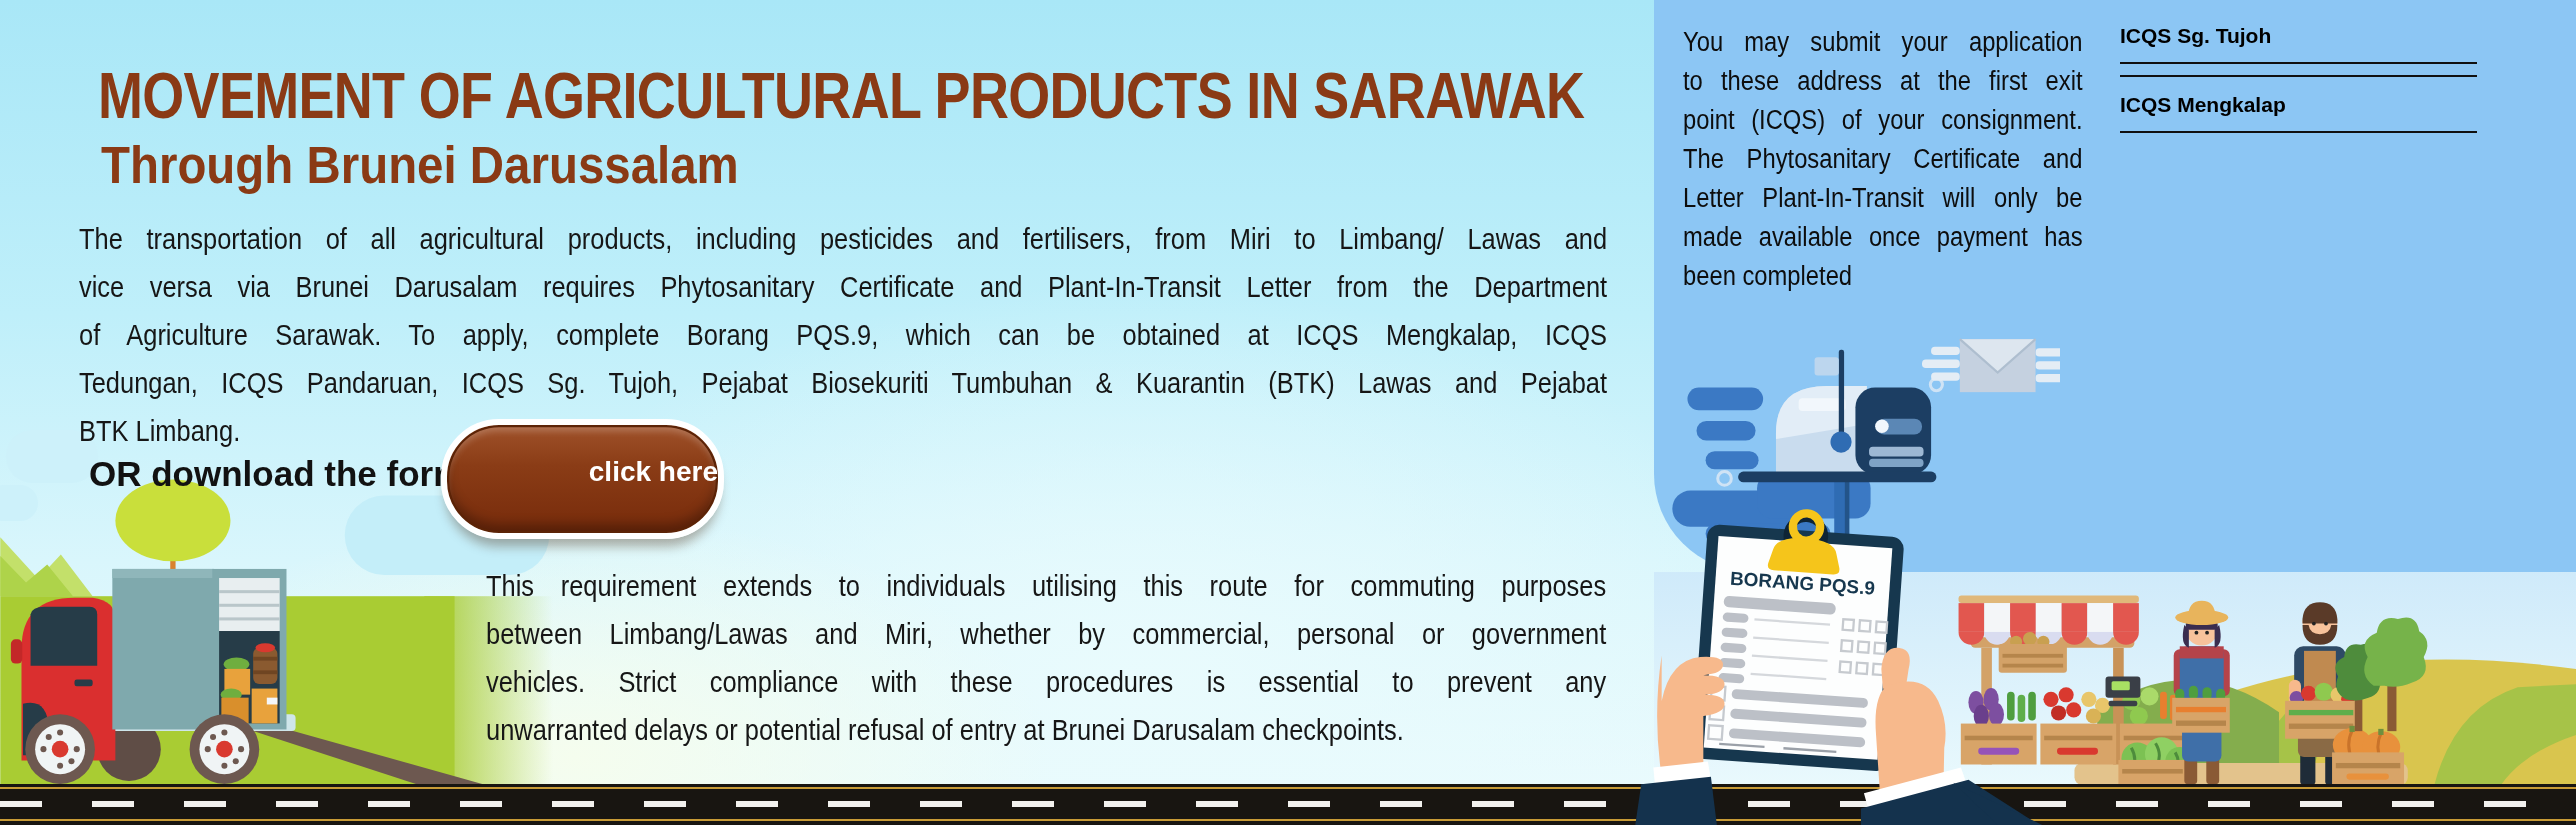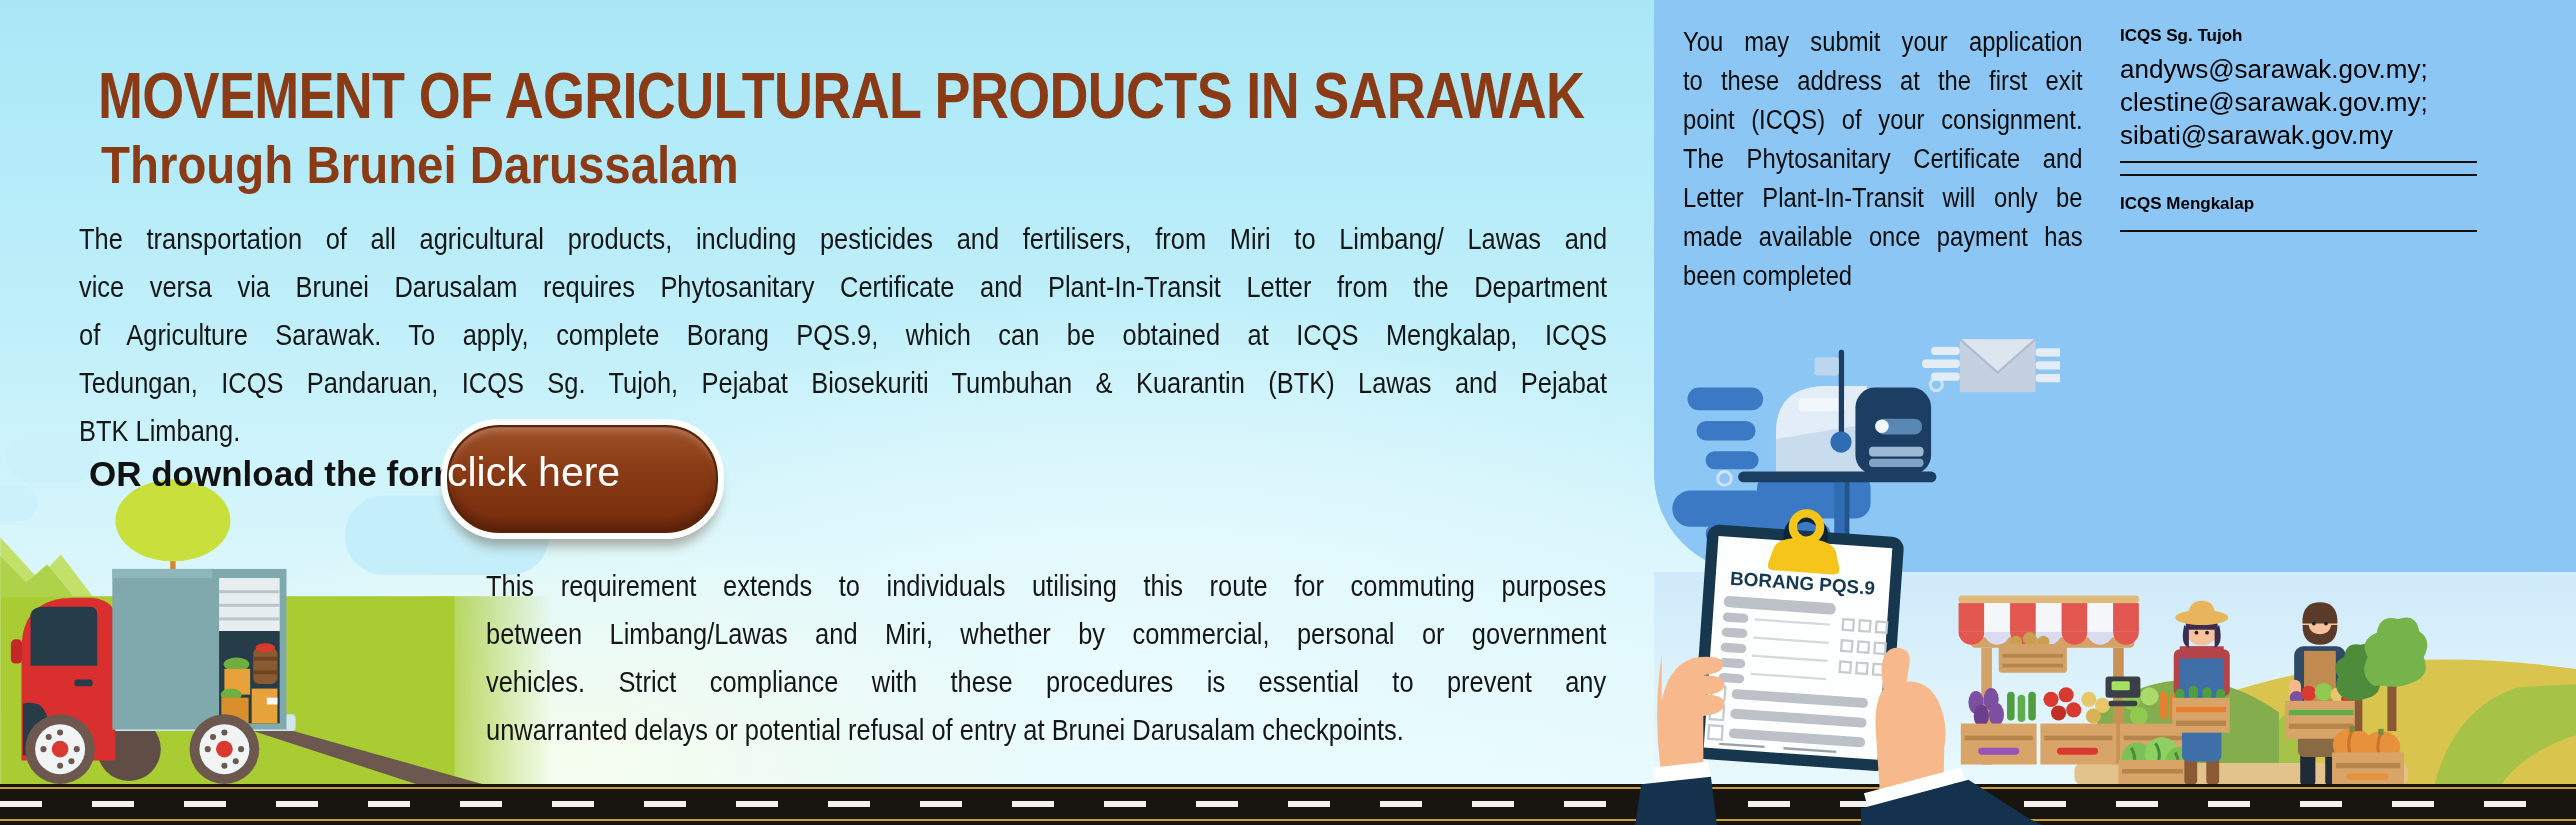--- a/index.html
+++ b/index.html
@@ -22,28 +22,28 @@
   .jlines .jl:last-child{text-align-last:left;}
   .intro{left:79px;top:215px;width:1802px;font-size:30px;line-height:48px;font-weight:500;
          transform:scaleX(.848);transform-origin:0 0;}
   .note{left:486px;top:562px;width:1321px;font-size:30px;line-height:48px;font-weight:500;
          transform:scaleX(.848);transform-origin:0 0;}
   .download-label{position:absolute;left:89px;top:454px;z-index:5;font-size:35px;font-weight:600;color:#121212;}
   .btn{position:absolute;left:441px;top:419px;width:271px;height:108px;z-index:5;
        border-radius:58px;border:6.8px solid #ffffff;cursor:pointer;
        background:linear-gradient(180deg,#a0522a 0%,#8a3c16 38%,#772b0b 100%);
        box-shadow:0 12px 10.6px -4.5px rgba(70,35,8,.35), inset 0 0 0 2.3px #5c2306, inset 0 6px 7.6px rgba(255,255,255,.22), inset 0 -9px 10.6px rgba(0,0,0,.28);}
-  .btn span{display:block;text-align:left;line-height:94px;font-size:41px;color:#ffffff;font-weight:400;}
+  .btn span{display:block;text-align:right;line-height:94px;font-size:28px;color:#ffffff;font-weight:700;}
   
   .panel{position:absolute;left:1654px;top:0;width:922px;height:572px;z-index:1;
          background:#8cc6f4;border-radius:0 0 0 98px;}
   .panel-text{left:1683px;top:23px;width:454px;font-size:27px;line-height:39px;font-weight:500;color:#0d0d0d;
          transform:scaleX(.88);transform-origin:0 0;}
   .contacts{position:absolute;left:2120px;top:18px;width:435px;z-index:5;color:#000;}
-  .station{font-size:17px;font-weight:bold;line-height:35px;}
+  .station{font-size:21px;font-weight:bold;line-height:35px;}
   .emails{font-size:26px;line-height:33px;white-space:pre-line;}
   .divider{width:357px;border:none;border-top:2.3px solid #101010;margin:9px 0 10.6px 0;}
   
   .road{position:absolute;left:0;top:784px;width:2576px;height:41px;background:#181511;z-index:2;}
   .road .line-top{position:absolute;top:3px;height:2.3px;width:100%;background:#c89b36;}
   .road .dashes{position:absolute;top:16.7px;height:6px;width:100%;
      background:repeating-linear-gradient(90deg,#f2f1ee 0 42px,transparent 42px 92px);}
   .road .line-bottom{position:absolute;top:35px;height:2.3px;width:100%;background:#c89b36;}
   svg{position:absolute;}
   #left-scene{left:0;top:416px;z-index:1;}
@@ -154,23 +154,20 @@
       <div class="jl">point (ICQS) of your consignment.</div>
       <div class="jl">The Phytosanitary Certificate and</div>
       <div class="jl">Letter Plant-In-Transit will only be</div>
       <div class="jl">made available once payment has</div>
       <div class="jl">been completed</div>
     </div>
 
   <div class="contacts">
     <div class="group">
       <div class="station">ICQS Sg. Tujoh</div>
-      <div class="emails">andyws@sarawak.gov.my;
-clestine@sarawak.gov.my;
-sibati@sarawak.gov.my</div>
     </div>
     <hr class="divider">
     <hr class="divider">
     <div class="group">
       <div class="station">ICQS Mengkalap</div>
     </div>
     <hr class="divider">
     <div class="group">
     </div>
   </div>

